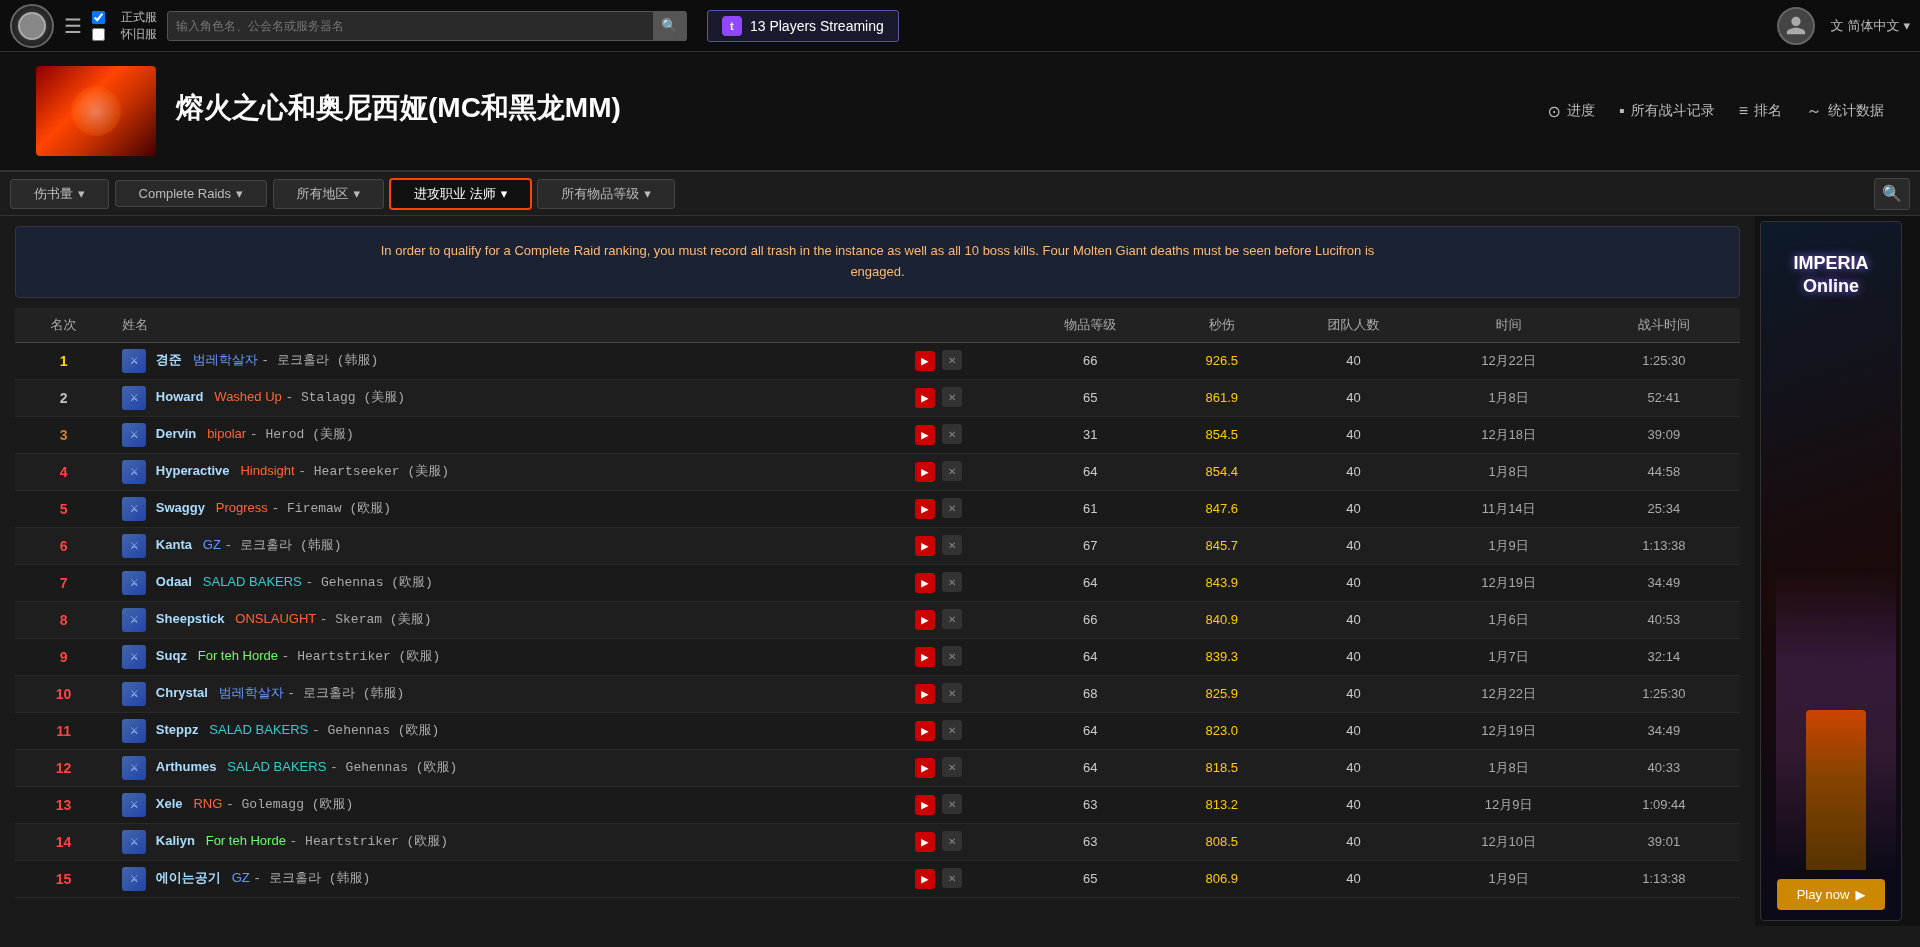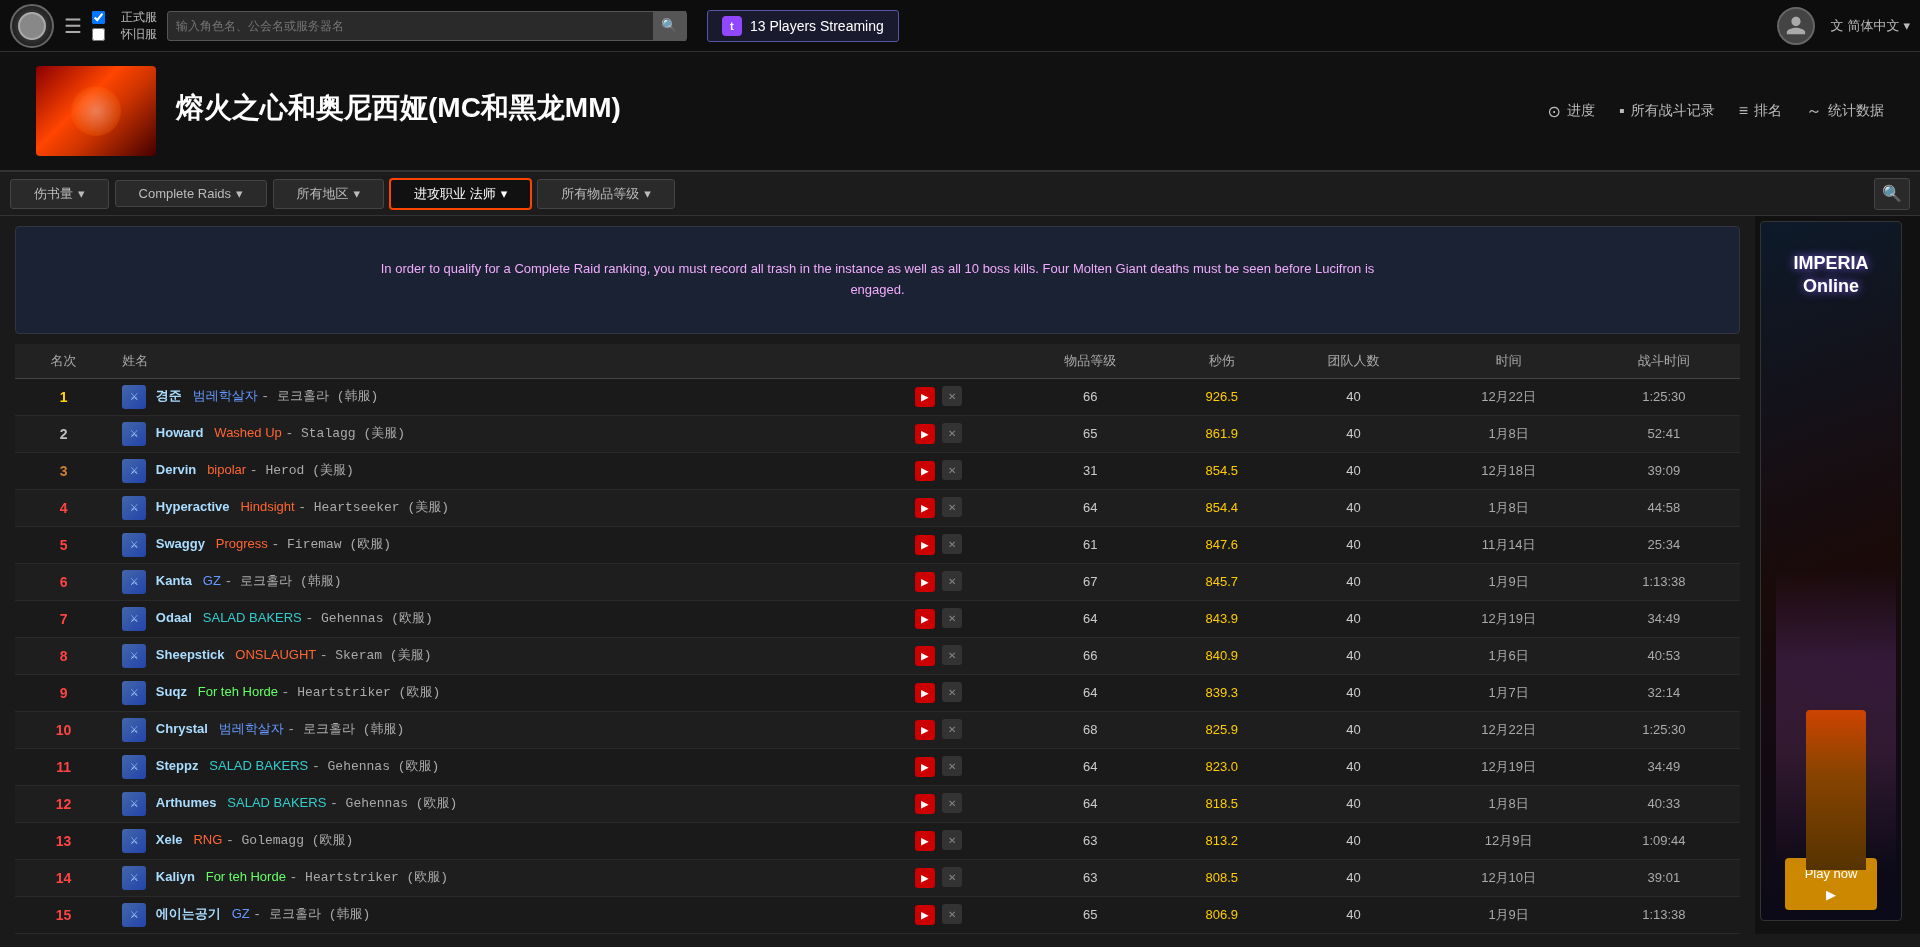--- a/index.html
+++ b/index.html
@@ -198,22 +198,22 @@
       display: flex; align-items: center; justify-content: center;
       font-size: 16px;
     }
 
     
     .info-banner {
       background: #1a2233;
       border: 1px solid #334;
       border-radius: 4px;
       margin: 10px 15px;
-      padding: 32px 20px;
-      color: #f0abfc;
+      padding: 14px 20px;
+      color: #fdba74;
       font-size: 13px;
       text-align: center;
       line-height: 1.6;
     }
 
     
     .rankings-table {
       width: calc(100% - 30px);
       margin: 0 15px;
       border-collapse: collapse;
@@ -309,21 +309,21 @@
       line-height: 1.3;
     }
     .ad-play-btn {
       background: #cc8800;
       color: #fff;
       border: none;
       border-radius: 4px;
       padding: 8px 20px;
       font-size: 13px;
       cursor: pointer;
-      display: flex; align-items: center; gap: 6px; flex-direction: column;
+      display: flex; align-items: center; gap: 6px;
     }
     .ad-knight {
       width: 120px; height: 300px;
       background: linear-gradient(180deg, transparent 0%, #8844aa44 30%, #88448844 60%, transparent 100%);
       position: absolute;
       bottom: 50px;
       right: 5px;
       display: flex; align-items: flex-end; justify-content: center;
     }
     .knight-body {

